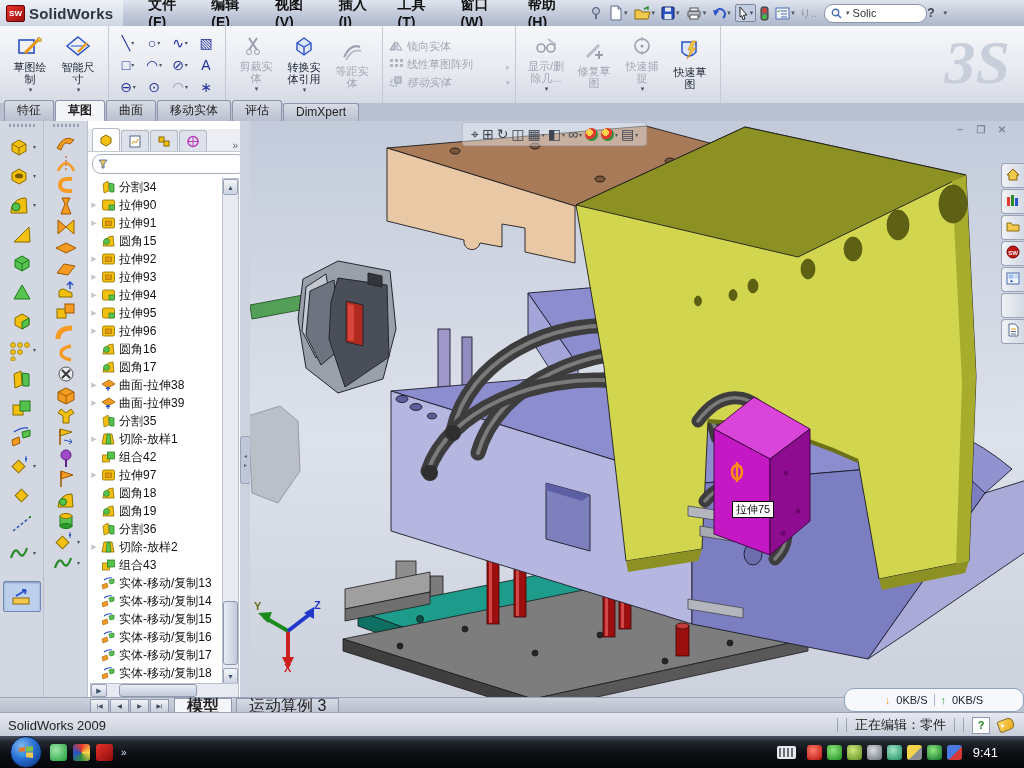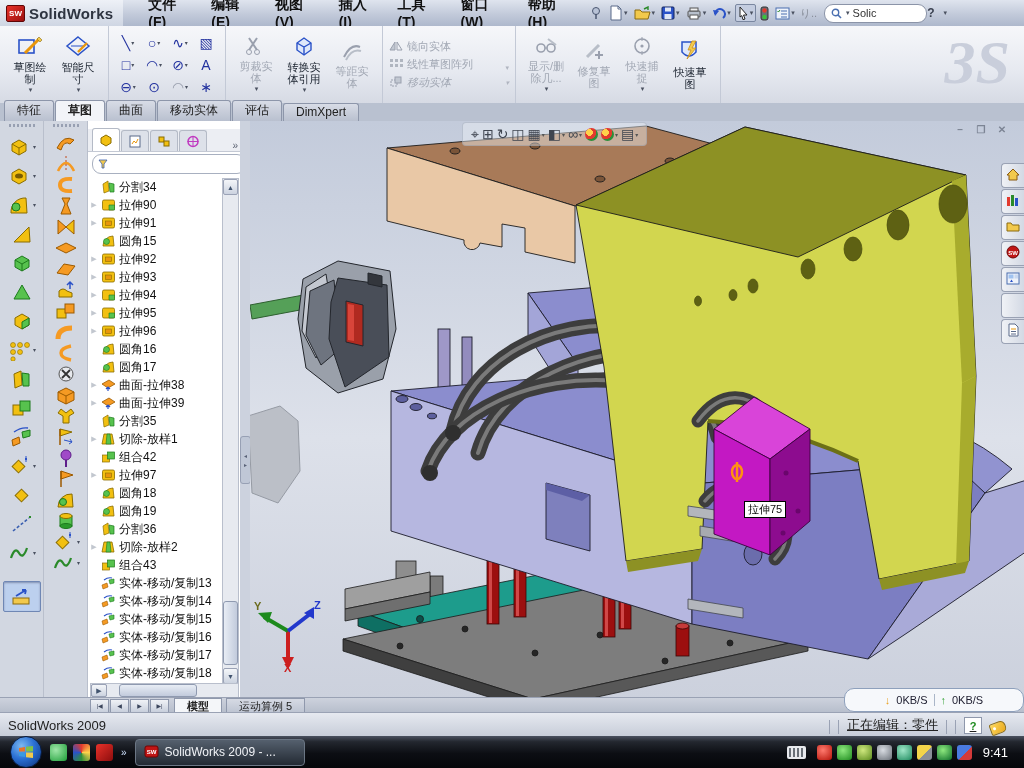--- a/index.html
+++ b/index.html
@@ -106,37 +106,37 @@
   .hu{display:flex;align-items:center;color:#3f4550;font-size:14px;}
   .hu .caret{font-size:6px;color:#555;}
   .ball{width:13px;height:13px;border-radius:50%;
     background:radial-gradient(circle at 35% 35%,#ffd24a 0 28%,#e23a2e 29% 55%,#2e8f3a 56% 78%,#2a52c8 79% 100%);}
   #docctl{right:14px;top:2px;display:flex;gap:5px;}
   .dbtn{width:16px;height:13px;color:#7c8494;font-weight:bold;font-size:10px;display:flex;align-items:center;justify-content:center;}
   #taskpane{right:0;top:42px;width:23px;display:flex;flex-direction:column;gap:1px;}
   .ptab{width:22px;height:23px;background:linear-gradient(90deg,#f0f2f6,#d3d9e4);
     border:1px solid #9aa2b4;border-right:none;border-radius:4px 0 0 4px;
     display:flex;align-items:center;justify-content:center;}
-  #tooltip75{left:494px;top:380px;background:#fff;border:1px solid #000;padding:0 3px;
+  #tooltip75{left:482px;top:380px;background:#fff;border:1px solid #000;padding:0 3px;
     font-size:11px;color:#111;height:15px;line-height:15px;}
   #triad{left:2px;top:478px;}
   
   #modeltabs{left:0;top:697px;width:1024px;height:15px;background:linear-gradient(180deg,#cdd2dd,#b6bdcb);
     border-top:1px solid #9aa2b4;display:flex;align-items:center;padding-left:90px;}
   .vcr{width:17px;height:12px;margin-right:1px;background:linear-gradient(180deg,#f0f2f6,#c8cfdc);
     border:1px solid #8f98ac;font-size:6px;color:#3c465c;display:flex;align-items:center;justify-content:center;}
-  .mtab{padding:0 12px;height:14px;line-height:14px;font-size:11px;border:1px solid #8f98ac;border-bottom:none;margin-left:4px;
+  .mtab{padding:0 12px;height:14px;line-height:14px;font-size:16px;border:1px solid #8f98ac;border-bottom:none;margin-left:4px;
     background:linear-gradient(180deg,#d6dae4,#bcc3d1);}
   .mtab.active{background:#f4f6f9;font-weight:bold;}
   
   #statusbar{left:0;top:712px;width:1024px;height:24px;
     background:linear-gradient(180deg,#e6e9f0,#c6ccd8);border-top:1px solid #9aa2b4;
     display:flex;align-items:center;font-size:13px;color:#222;}
   #sbleft{padding-left:8px;}
-  #sbright{margin-left:auto;display:flex;align-items:flex-end;gap:8px;padding-right:18px;text-decoration:underline;}
+  #sbright{margin-left:auto;display:flex;align-items:center;gap:8px;padding-right:10px;}
   .sep{width:1px;height:14px;background:#9aa2b4;}
   #qhelp{width:16px;height:15px;background:#fff;border:1px solid #8f98ac;color:#1d8a1d;font-weight:bold;
     font-size:11px;display:flex;align-items:center;justify-content:center;}
   #tag{width:14px;height:10px;background:linear-gradient(135deg,#ffd95e,#e8a81d);border:1px solid #8a6a10;
     border-radius:2px 5px 5px 2px;position:relative;transform:rotate(-20deg);}
   #tag:before{content:"";position:absolute;left:2px;top:3px;width:3px;height:3px;border-radius:50%;background:#fff;}
   
   #netmeter{left:844px;top:688px;width:178px;height:22px;background:#f6f8fb;border:1px solid #8ea0bc;
     border-radius:10px;display:flex;align-items:center;justify-content:center;gap:6px;font-size:11px;color:#223;z-index:30;}
   #netmeter .dn{color:var(--net_down);font-weight:bold;}
@@ -149,21 +149,21 @@
   #orb{width:30px;height:30px;border-radius:50%;margin:0 8px 0 10px;
     background:radial-gradient(circle at 35% 30%,#7db9f0 0%,#2a6fd4 45%,#0b2f74 100%);
     border:1px solid #0a1c3e;display:flex;align-items:center;justify-content:center;}
   #quicklaunch{display:flex;align-items:center;gap:6px;margin-right:8px;}
   .ql{width:17px;height:17px;border-radius:3px;}
   #qlchev{color:#cfe2ff;font-size:10px;}
   .taskbtn{display:flex;align-items:center;gap:6px;width:152px;height:25px;margin-right:5px;border-radius:4px;
     padding:0 8px;border:1px solid #3a424e;color:#f0f2f6;font-size:12px;white-space:nowrap;overflow:hidden;
     background:linear-gradient(180deg,#39414c,#14181e);}
   .taskbtn.active{background:linear-gradient(180deg,#55606e,#232a33);border-color:#6b7684;}
-  #tray{margin-left:auto;display:flex;align-items:center;gap:5px;padding-right:16px;}
+  #tray{margin-left:auto;display:flex;align-items:center;gap:5px;padding-right:26px;}
   .tricon{width:15px;height:15px;border-radius:3px;}
   #kbd{width:19px;height:13px;background:#e8eaee;border-radius:2px;position:relative;margin-right:6px;}
   #kbd:before{content:"";position:absolute;left:2px;top:2px;right:2px;bottom:2px;
     background:repeating-linear-gradient(90deg,#6a7078 0 2px,transparent 2px 4px);}
   #clock{color:#fff;font-size:13px;margin-left:6px;}
 </style>
 </head>
 <body>
 
 <div id="stage">
@@ -1401,21 +1401,21 @@
       </svg>
     </div>
   </div>
 
   <div id="modeltabs" class="abs">
       <div class="vcr">|◀</div>
       <div class="vcr">◀</div>
       <div class="vcr">▶</div>
       <div class="vcr">▶|</div>
       <div class="mtab active">模型</div>
-      <div class="mtab">运动算例 5</div>
+      <div class="mtab">运动算例 3</div>
     </div>
 
   <div id="statusbar" class="abs">
     <span id="sbleft">SolidWorks 2009</span>
     <div id="sbright">
       <span class="sep"></span>
         <span class="sep"></span>
       <span>正在编辑：零件</span>
       <span class="sep"></span>
         <span class="sep"></span>
@@ -1441,27 +1441,20 @@
           <path d="M8,8.5 L15,8.5 L15,14 L8,13.2 Z" fill="#f2c94c"></path>
       </svg>
     </div>
     <div id="quicklaunch">
         <div class="ql" style="background: radial-gradient(circle at 35% 35%, rgb(159, 230, 168), rgb(29, 158, 56));"></div>
         <div class="ql" style="background: conic-gradient(rgb(226, 58, 46), rgb(255, 210, 74), rgb(46, 143, 58), rgb(42, 82, 200), rgb(226, 58, 46));"></div>
         <div class="ql" style="background: linear-gradient(135deg, rgb(232, 50, 42), rgb(140, 13, 13));"></div>
       </div>
     <span id="qlchev">»</span>
     <div id="taskbtns" style="display:flex;align-items:center;margin-left:8px;">
-        <div class="taskbtn active">
-          <span><svg width="15" height="14" viewBox="0 0 15 14">
-              <rect x="1" y="2" width="13" height="11" rx="2" fill="#c01515" stroke="#6e0505"></rect>
-              <text x="7.5" y="10" font-size="6" fill="#fff" text-anchor="middle" font-weight="bold">SW</text>
-            </svg></span>
-          <span>SolidWorks 2009 - ...</span>
-        </div>
       </div>
     <div id="tray">
       <span id="kbd"></span>
       <span id="trayicons" style="display:flex;gap:5px;">
           <span class="tricon" style="background: radial-gradient(circle at 40% 35%, rgb(255, 122, 110), rgb(181, 18, 8));"></span>
           <span class="tricon" style="background: radial-gradient(circle at 40% 35%, rgb(142, 232, 126), rgb(29, 138, 29));"></span>
           <span class="tricon" style="background: radial-gradient(circle at 40% 35%, rgb(207, 232, 126), rgb(90, 138, 29));"></span>
           <span class="tricon" style="background: radial-gradient(circle at 40% 35%, rgb(216, 220, 226), rgb(106, 112, 120));"></span>
           <span class="tricon" style="background: radial-gradient(circle at 40% 35%, rgb(159, 230, 200), rgb(29, 138, 94));"></span>
           <span class="tricon" style="background: linear-gradient(135deg, rgb(242, 212, 74) 0px, rgb(242, 212, 74) 55%, rgb(138, 143, 152) 56%, rgb(138, 143, 152) 100%);"></span>

